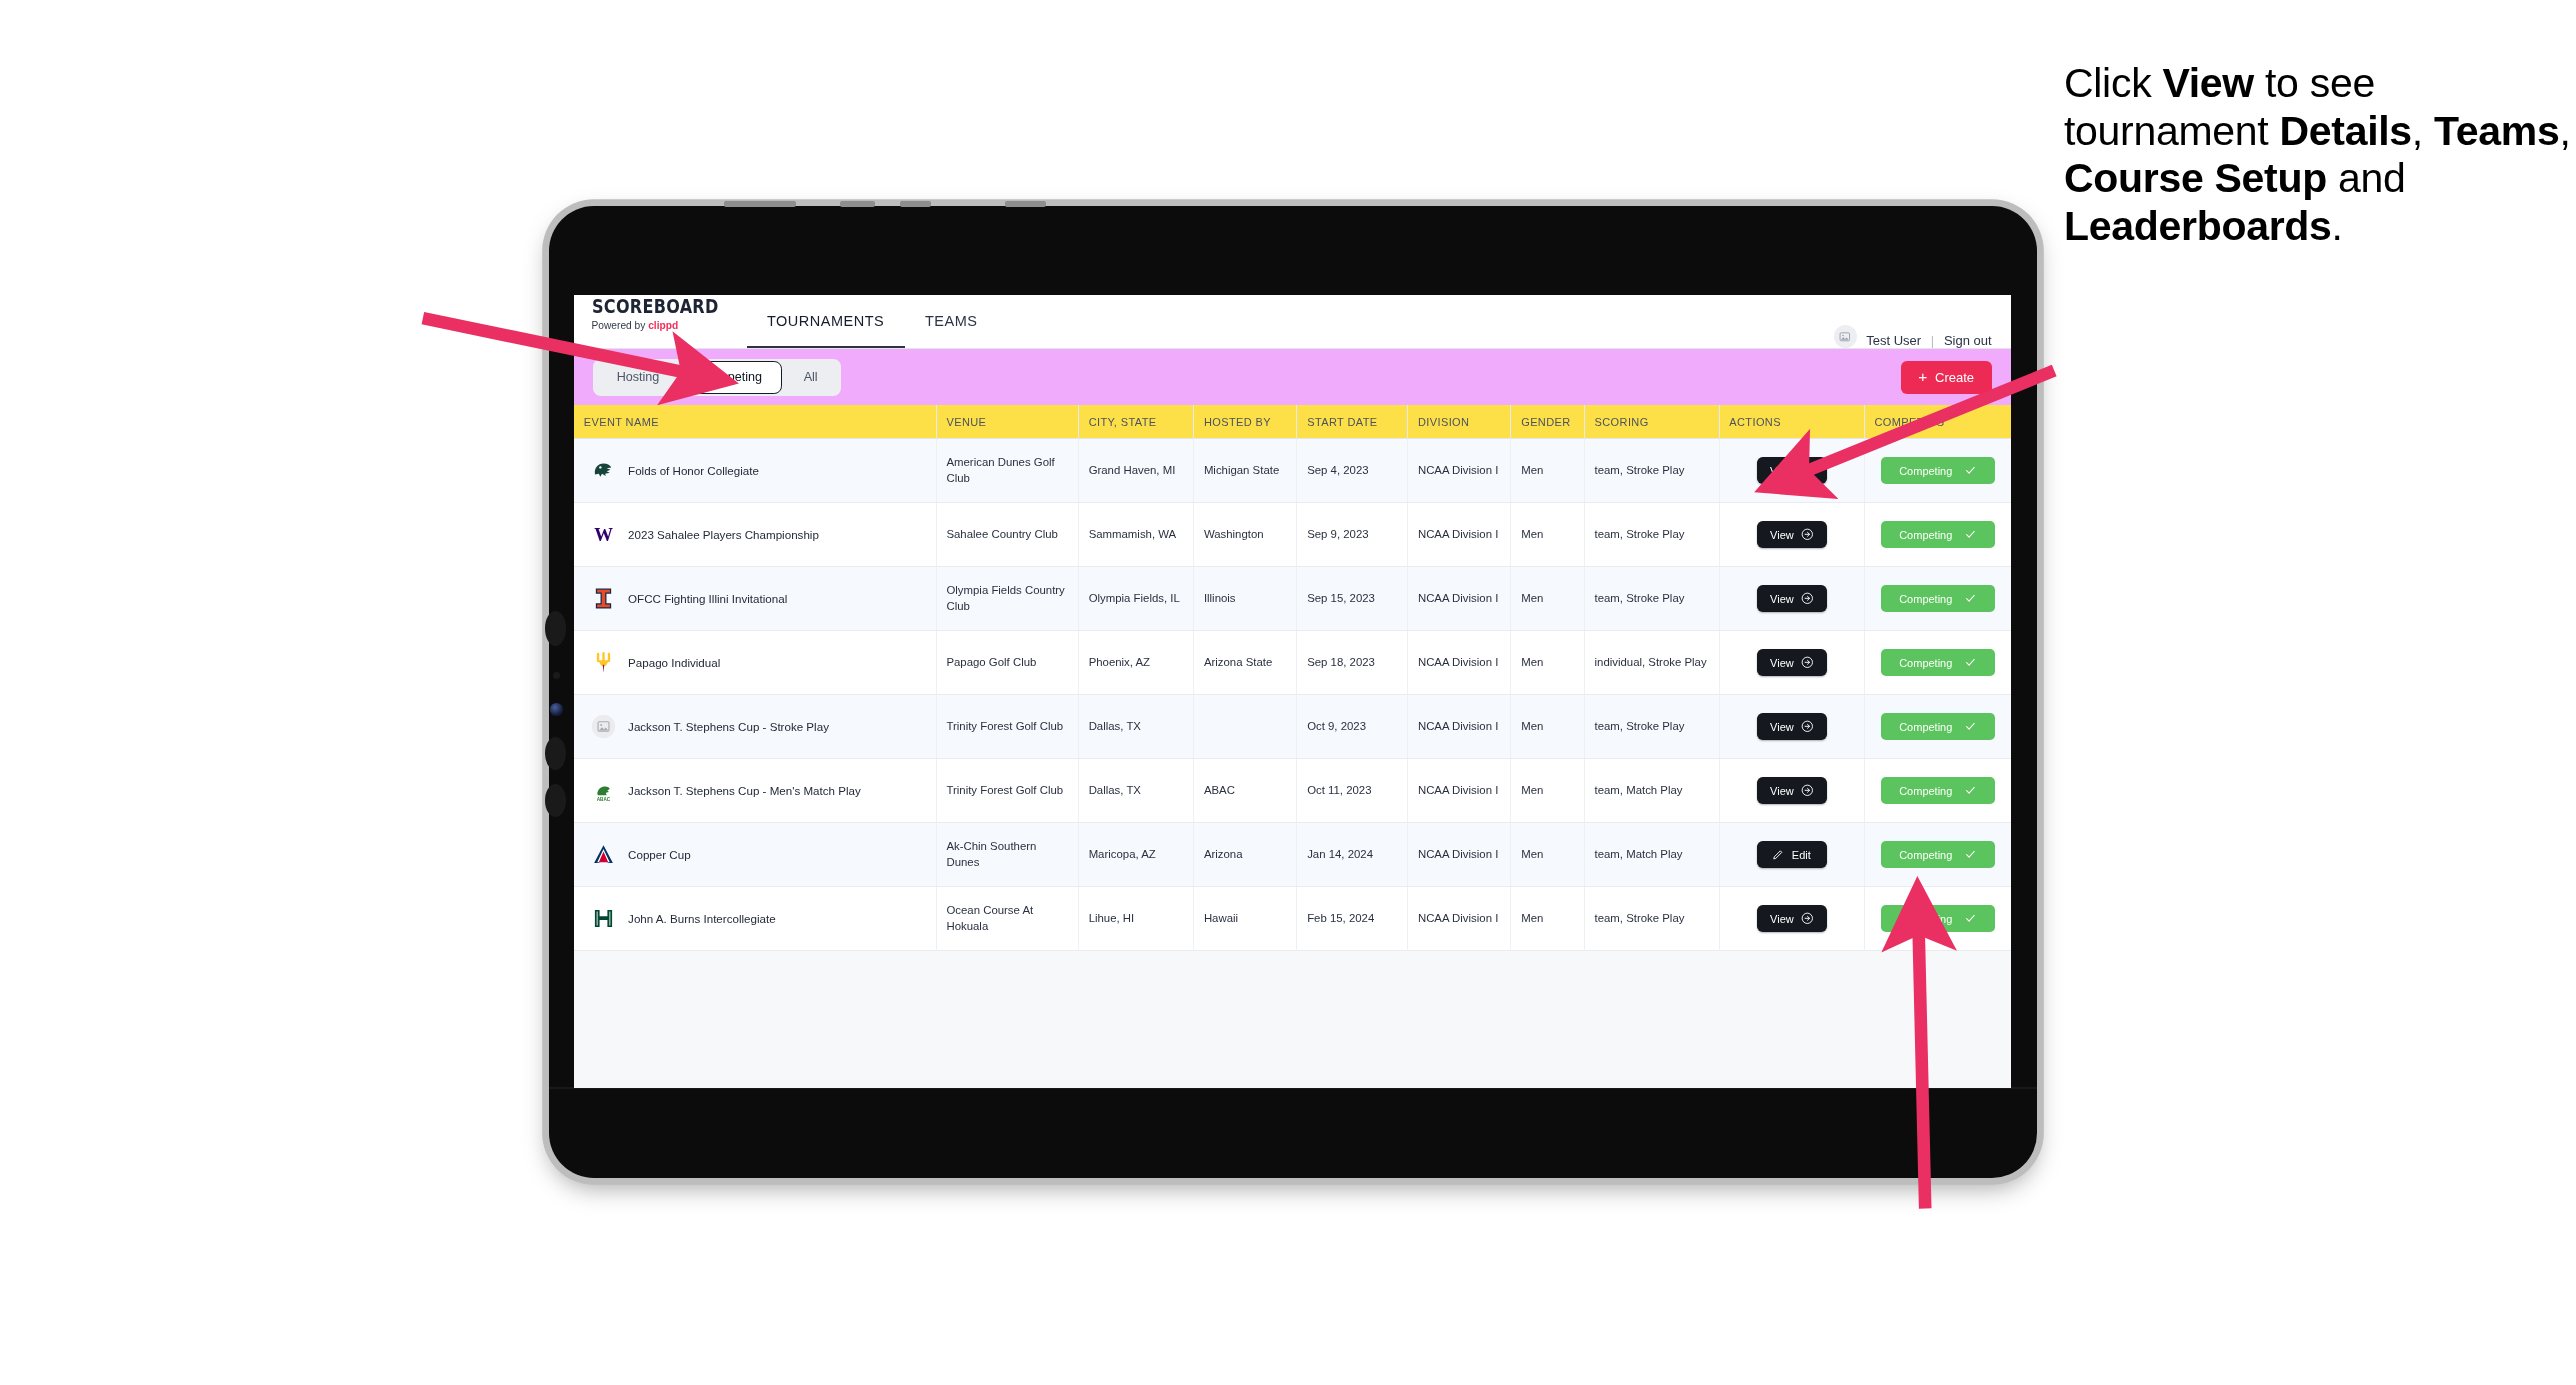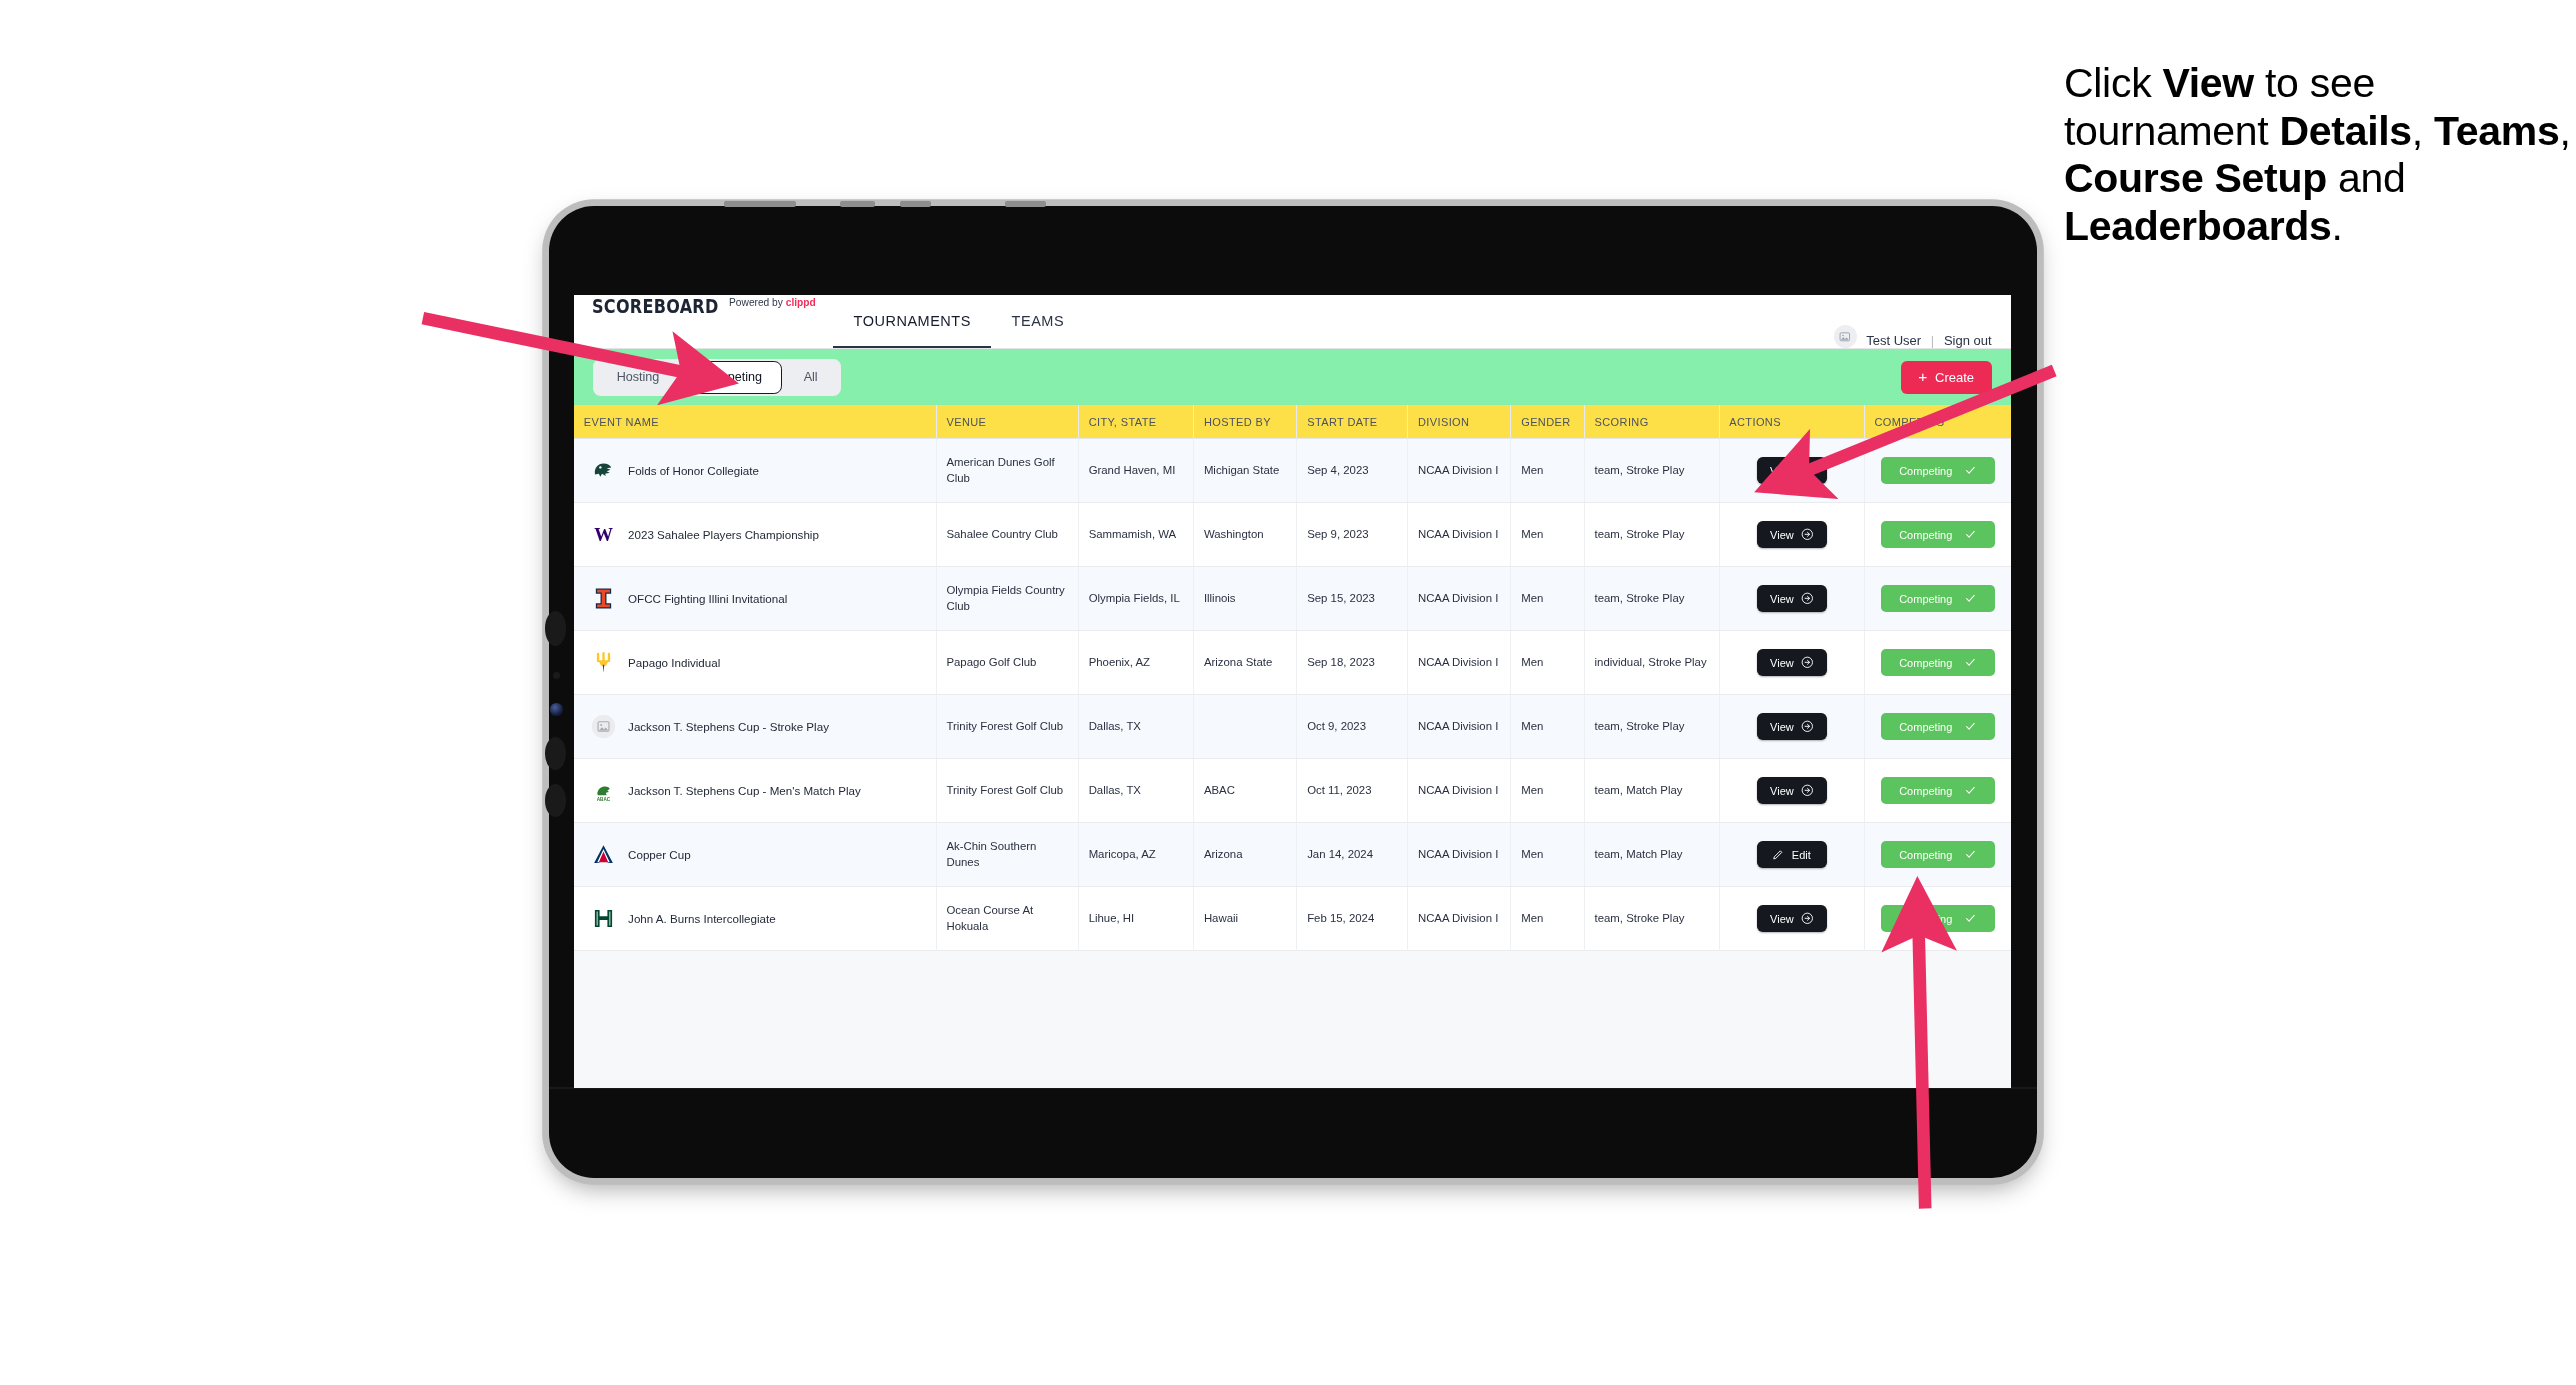--- a/index.html
+++ b/index.html
@@ -50,21 +50,21 @@
     position:absolute; left: 25px; top: 89px;
     width: 1437px; height: 793px;
     background: #f7f8fa; overflow:hidden;
   }
 
   
   .app-header{
     height: 54px; background:#fff; display:flex; align-items:stretch;
     border-bottom: 1px solid #e3e5e9;
   }
-  .brand{ display:flex; justify-content:flex-start; padding: 0 17.5px 0 17.5px; min-width: 145px;}
+  .brand{ display:flex; flex-direction:column; justify-content:flex-start; padding: 0 17.5px 0 17.5px; min-width: 145px;}
   .brand-name{
     font-family:"DejaVu Sans Condensed","Liberation Sans",sans-serif;
     font-weight:700; font-size:19.4px; letter-spacing:0.3px; color:#1d2433;
     transform: scaleX(.92); transform-origin:left center;
   }
   .brand-sub{ font-size:10.2px; color:#30384a; margin-top:1.9px; }
   .brand-sub .clippd{ color:#f0305b; font-weight:700; }
 
   .nav-tabs{ display:flex; align-items:stretch; }
   .nav-tab{
@@ -80,21 +80,21 @@
   }
   .avatar{
     width:23px;height:23px;border-radius:50%;background:#eceef1;
     display:flex;align-items:center;justify-content:center;color:#9aa1ad;
   }
   .hdr-link{ cursor:pointer; }
   .hdr-sep{ color:#b8bdc6; }
 
   
   .filter-bar{
-    height:56px; background:#86efac; display:flex; align-items:center;
+    height:56px; background:#f0abfc; display:flex; align-items:center;
     padding: 0 19.4px;
   }
   .seg{
     display:flex; align-items:center; background:#eceef1; border-radius:7.8px;
     padding:3.9px; gap:1.9px; height:37px;
   }
   .seg-btn{
     padding: 0 19.4px; height:29px; display:flex; align-items:center;
     font-size:12.6px; color:#4d5costs; color:#4d5565; border-radius:5.8px; cursor:pointer; white-space:nowrap;
   }

